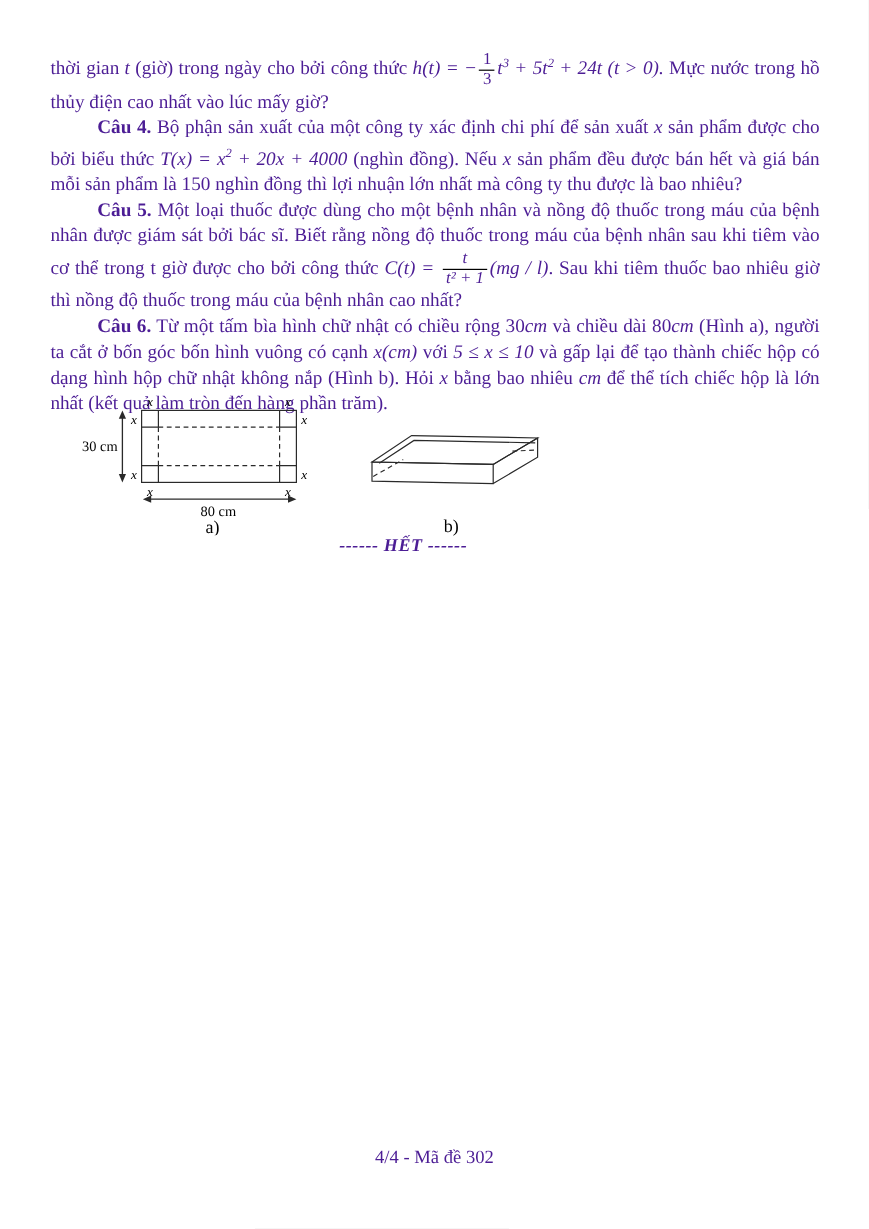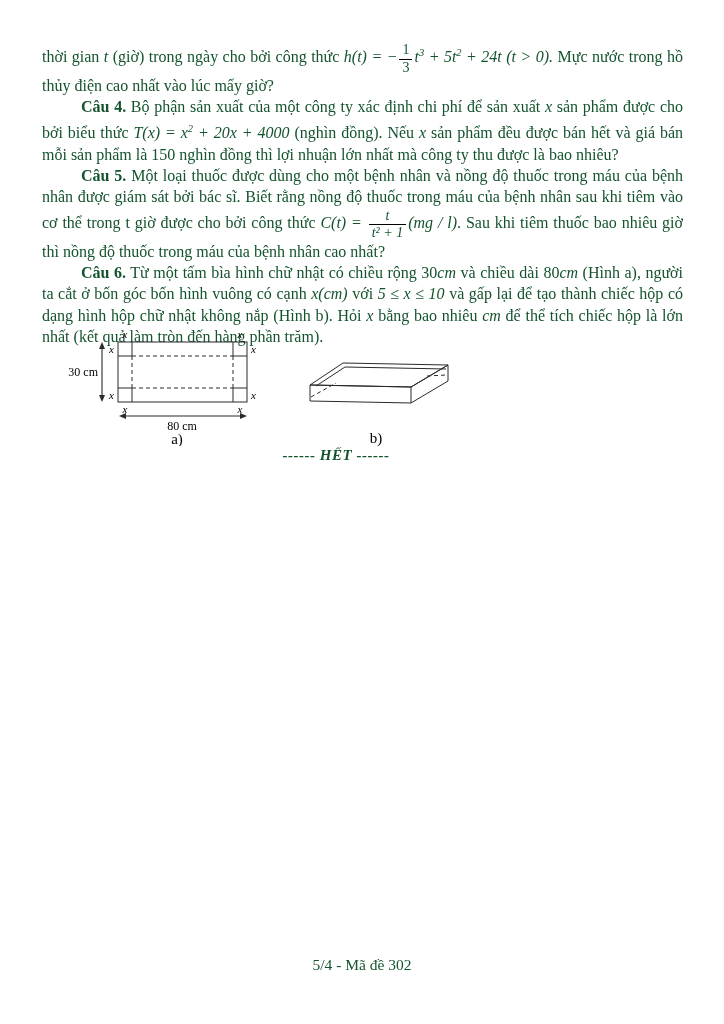--- a/index.html
+++ b/index.html
@@ -1,19 +1,19 @@
 <!DOCTYPE html>
 <html><head>
 <meta charset="utf-8">
 <style>
   * { margin:0; padding:0; box-sizing:border-box; }
   html,body { width:724px; height:1024px; background:#e8e8e8; }
   .page {
     position:relative; width:724px; height:1024px; background:#ffffff;
-    font-family:"Liberation Serif", serif; color:#14532d; overflow:hidden;
+    font-family:"Liberation Serif", serif; color:#4c1d95; overflow:hidden;
   }
   .content {
     position:absolute; left:42px; top:42px; width:641px;
     font-size:16px; line-height:21.4px; text-align:justify;
   }
   .para { margin:0; }
   .text { font-style:normal; }
   .m { font-style:italic; }
   .b { font-weight:bold;margin-left:39px; }
   sup.m { font-size:10.5px; font-style:italic; }
@@ -91,15 +91,15 @@
       <path d="M10,33 L111,35 L111,51 L10,49 Z"></path>
       <path d="M111,35 L148,13 L148,29 L111,51"></path>
       <path d="M16,34 L45,15 L146,17"></path>
       <path class="dash" d="M11,45 L36,31 M127,24 L146,23"></path>
     </g>
     <text class="cap" x="76" y="91" text-anchor="middle">b)</text>
   </svg>
 
   <div class="end-marker">------ HẾT ------</div>
 
-  <div class="footer">5/4 - Mã đề 302</div>
+  <div class="footer">4/4 - Mã đề 302</div>
 
 </div>
 
 </body></html>

